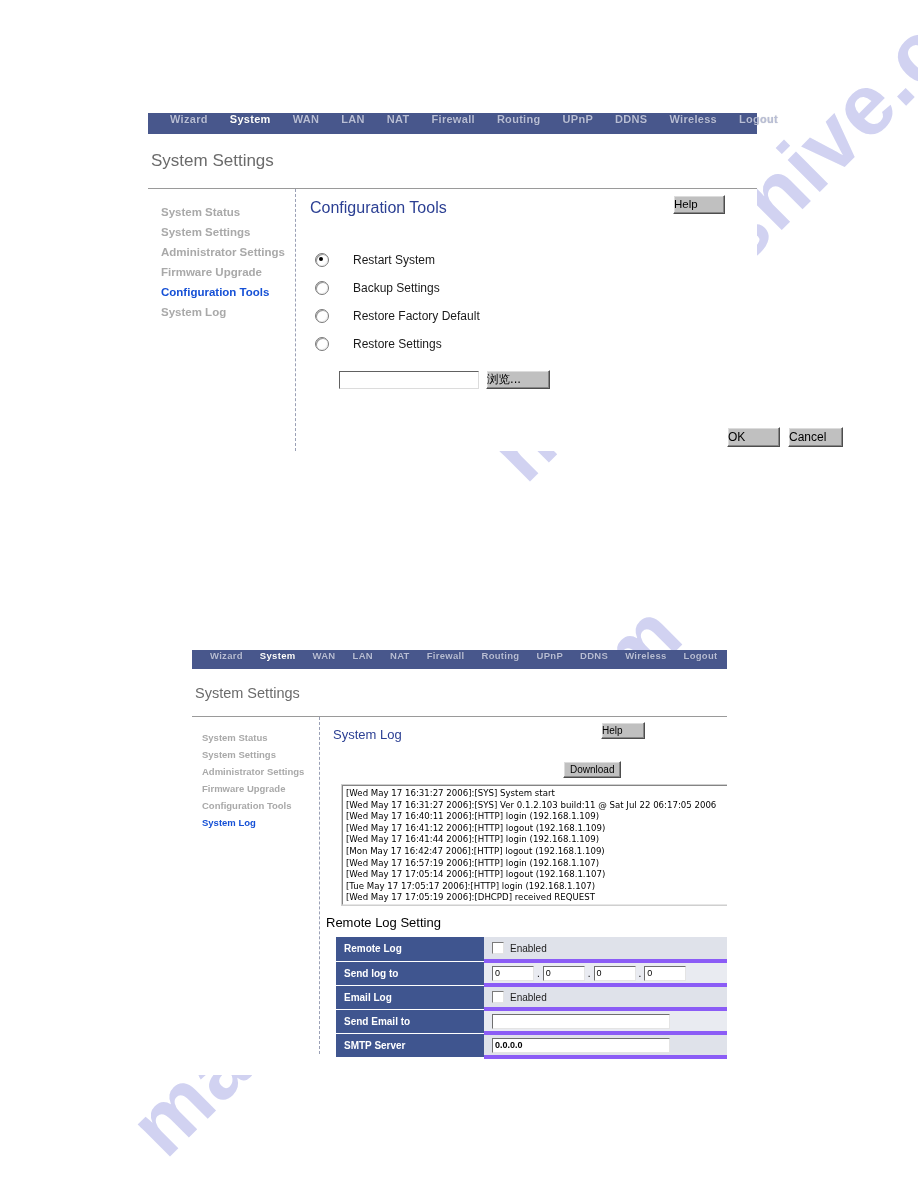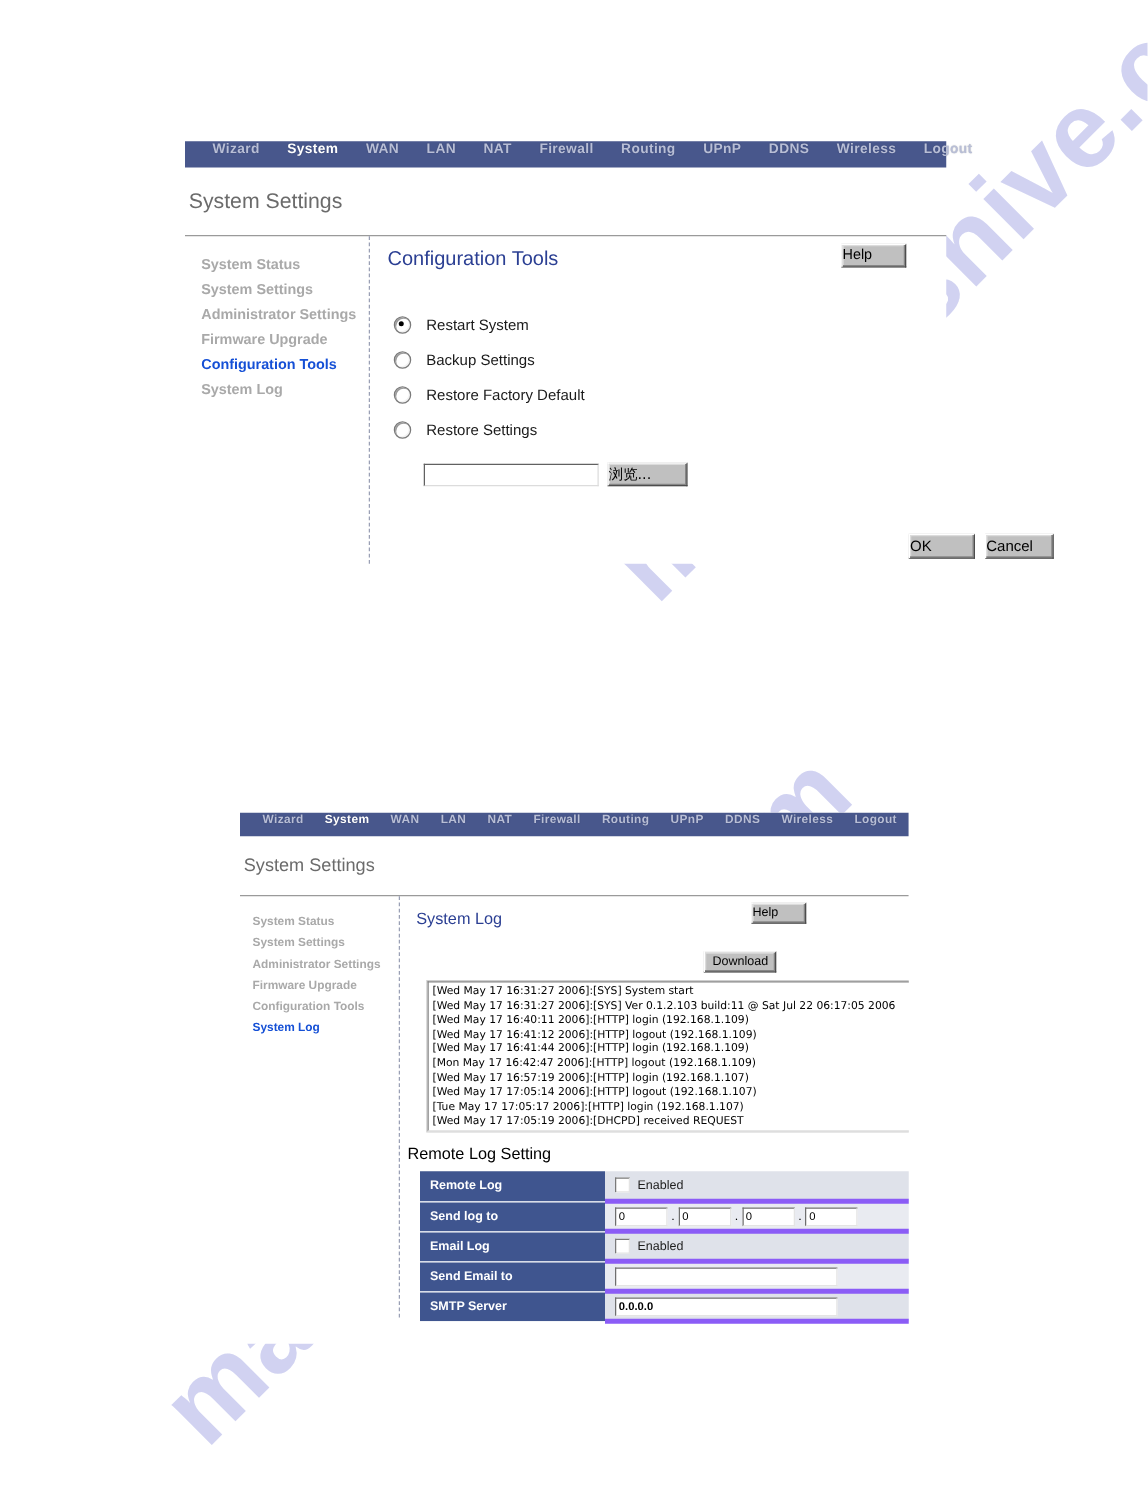--- a/index.html
+++ b/index.html
@@ -201,20 +201,21 @@
     content: "";
     position: absolute;
     left: 3px; top: 3px;
     width: 4px; height: 4px;
     border-radius: 50%;
     background: #000000;
   }
   .radio-label {
     font-size: 12px;
     color: #1a1a1a;
+    margin-left: 12px;
   }
 
   
   .file-row {
     display: flex;
     align-items: center;
     margin-left: 29px;
     margin-top: 12px;
   }
   .file-input {

